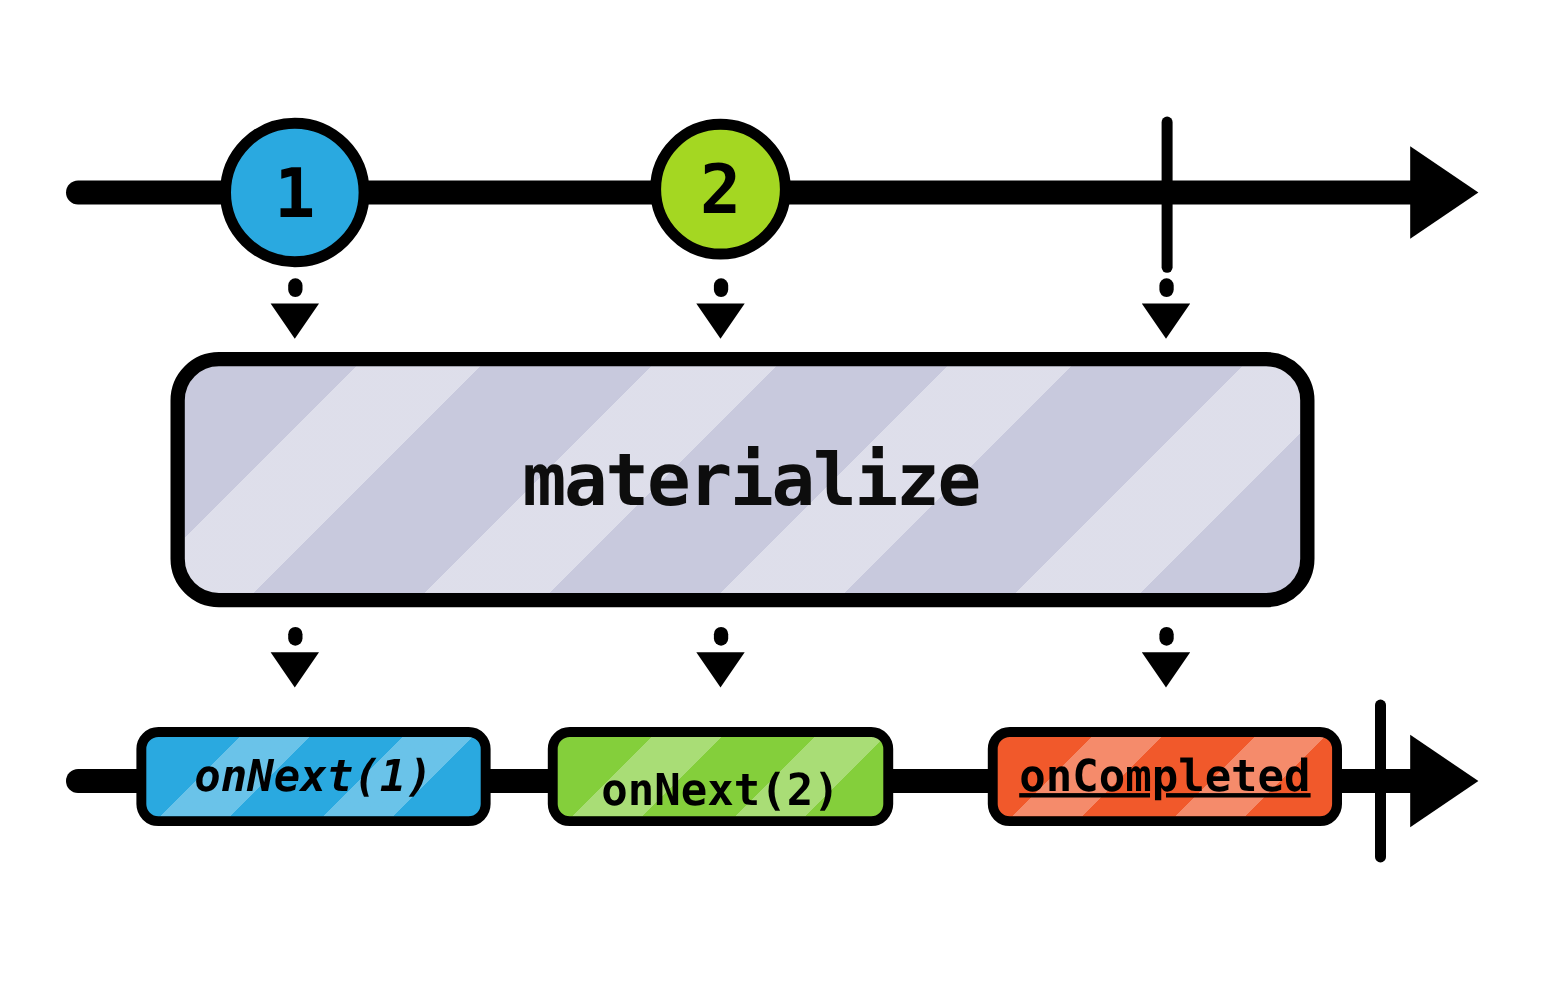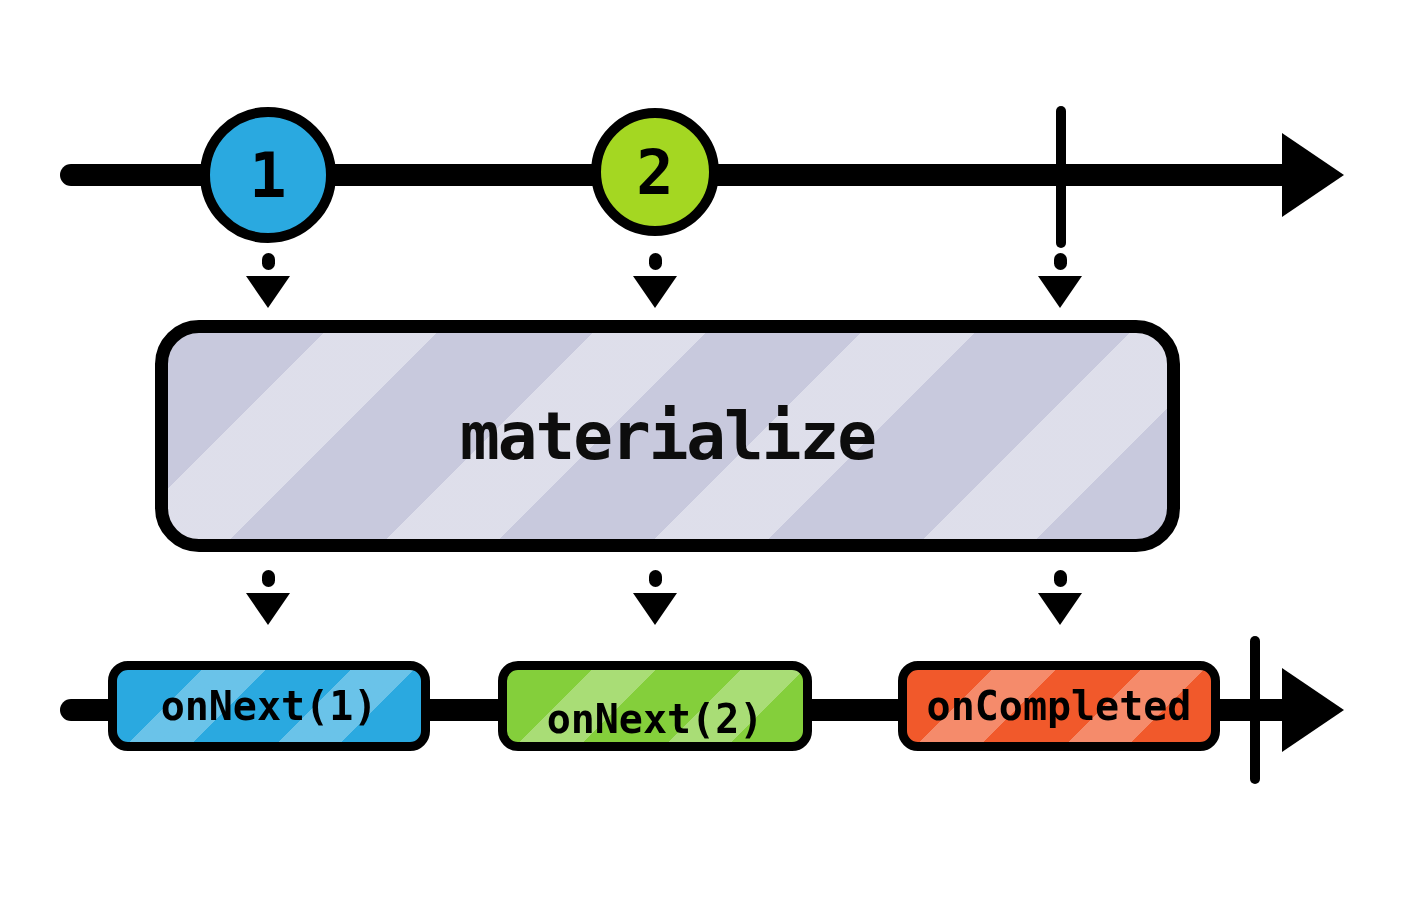--- a/index.html
+++ b/index.html
@@ -127,21 +127,21 @@
     background-image: repeating-linear-gradient(
       135deg,
       rgba(255,255,255,0) 0px,
       rgba(255,255,255,0) 60px,
       rgba(255,255,255,0.30) 60px,
       rgba(255,255,255,0.30) 105px
     );
     box-sizing: content-box;
     white-space: nowrap;
   }
-  .event-box.e1 { left: 108px; width: 304px; }
+  .event-box.e1 { left: 124px; width: 304px; font-style: italic; }
   .event-box.e2 { left: 498px; width: 296px; }
   .event-box.e3 { left: 898px; width: 304px; }
 </style>
 </head>
 <body>
 
 <div class="canvas">
 
   <div class="tl-line top"></div>
   <div class="arrowhead top"></div>
@@ -161,21 +161,21 @@
   </div>
   <div class="down-arrow r1c2">
     <div class="da-dot"></div>
     <div class="da-tri"></div>
   </div>
   <div class="down-arrow r1c3">
     <div class="da-dot"></div>
     <div class="da-tri"></div>
   </div>
 
-  <div class="op-box" style="background-color: rgb(200, 201, 221);">
+  <div class="op-box" style="background-color: rgb(200, 201, 221); padding-left: 15px;">
     <span class="op-label">materialize</span>
   </div>
 
   <div class="down-arrow r2c1">
     <div class="da-dot"></div>
     <div class="da-tri"></div>
   </div>
   <div class="down-arrow r2c2">
     <div class="da-dot"></div>
     <div class="da-tri"></div>
@@ -190,17 +190,17 @@
   <div class="tick bottom-tick"></div>
 
   <div class="event-box e1" style="background-color: rgb(42, 169, 224);">
     <span>onNext(1)</span>
   </div>
 
   <div class="event-box e2" style="background-color: rgb(132, 207, 59); align-items: flex-end;">
     <span>onNext(2)</span>
   </div>
 
-  <div class="event-box e3" style="background-color: rgb(241, 89, 43);">
+  <div class="event-box e3" style="background-color: rgb(241, 89, 43); text-decoration: underline;">
     <span>onCompleted</span>
   </div>
 
 </div>
 
 </body></html>

